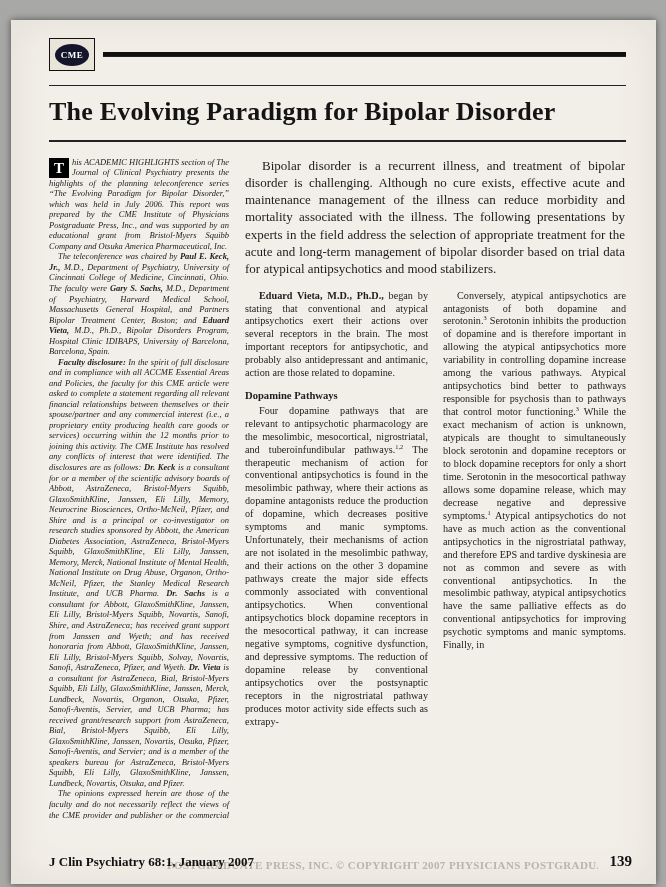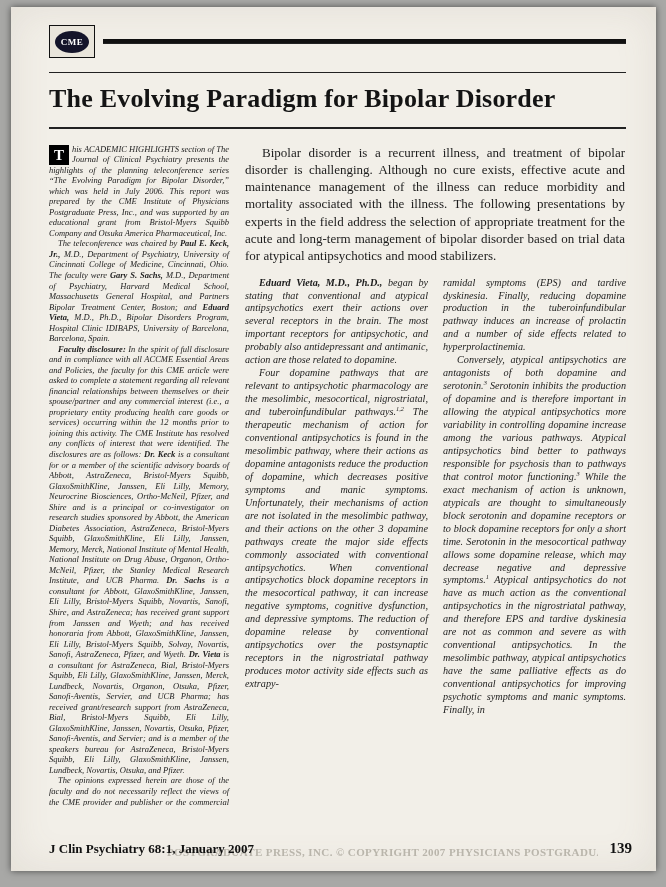--- a/index.html
+++ b/index.html
@@ -1,18 +1,18 @@
 <!DOCTYPE html>
 <html><head>
 <meta charset="utf-8">
 <style>
   html, body { margin:0; padding:0; width:666px; height:887px; overflow:hidden; }
   body { background:#a8a8a6; font-family:"Liberation Serif","DejaVu Serif",serif; color:#1c1c1c; }
   .page {
-    position:absolute; left:11px; top:7px; width:645px; height:864px;
+    position:absolute; left:11px; top:20px; width:645px; height:864px;
     background:#f2efe8; box-shadow:0 0 7px rgba(0,0,0,.55), inset 0 0 40px rgba(120,110,90,.12);
     overflow:hidden;
   }
   .content { position:absolute; left:38px; right:30px; top:18px; bottom:34px; }
 
   
   .masthead { display:flex; align-items:center; gap:8px; }
   .logo-box {
     flex:none; width:44px; height:31px; background:#e9e5db; border:1.5px solid #111;
     display:flex; align-items:center; justify-content:center;
@@ -51,21 +51,21 @@
   .main-col { flex:1; min-width:0; }
   p.intro {
     margin:0 1px 0 0; font-size:13px; line-height:1.33; text-align:justify; text-indent:17px;
   }
   .section-head { margin-top:22px; }
   .section-head h2 {
     color:#8b2121; font-size:13.2px; line-height:1.28; font-weight:bold; margin:6px 0 7px 0;
   }
   .two-col { display:flex; gap:15px; margin-top:12px; max-height:486px; overflow:hidden; }
   .two-col .col {
-    flex:1; min-width:0; font-size:10.2px; line-height:1.27; text-align:justify;font-style:italic;
+    flex:1; min-width:0; font-size:10.2px; line-height:1.27; text-align:justify;
   }
   .two-col .col p { margin:0; text-indent:14px; }
   .two-col .col p.noindent { text-indent:0; }
   .two-col .col h3 { font-size:10.6px; font-weight:bold; margin:9px 0 2px 0; }
   sup { font-size:.62em; line-height:0; vertical-align:super; }
   b { font-weight:bold; }
 
   
   footer { position:absolute; left:38px; right:24px; bottom:12px; height:16px; }
   .watermark {
@@ -107,24 +107,24 @@
         <p>The opinions expressed herein are those of the faculty and do not necessarily reflect the views of the CME provider and publisher or the commercial supporter.</p>
       </aside>
 
       <div class="main-col">
         <p class="intro">Bipolar disorder is a recurrent illness, and treatment of bipolar disorder is challenging. Although no cure exists, effective acute and maintenance management of the illness can reduce morbidity and mortality associated with the illness. The following presentations by experts in the field address the selection of appropriate treatment for the acute and long-term management of bipolar disorder based on trial data for atypical antipsychotics and mood stabilizers.</p>
 
 
         <div class="two-col">
           <div class="col">
             <p><b>Eduard Vieta, M.D., Ph.D.,</b> began by stating that conventional and atypical antipsychotics exert their actions over several receptors in the brain. The most important receptors for antipsychotic, and probably also antidepressant and antimanic, action are those related to dopamine.</p>
+            <h3>Dopamine Pathways</h3>
             <p>Four dopamine pathways that are relevant to antipsychotic pharmacology are the mesolimbic, mesocortical, nigrostriatal, and tuberoinfundibular pathways.<sup>1,2</sup> The therapeutic mechanism of action for conventional antipsychotics is found in the mesolimbic pathway, where their actions as dopamine antagonists reduce the production of dopamine, which decreases positive symptoms and manic symptoms. Unfortunately, their mechanisms of action are not isolated in the mesolimbic pathway, and their actions on the other 3 dopamine pathways create the major side effects commonly associated with conventional antipsychotics. When conventional antipsychotics block dopamine receptors in the mesocortical pathway, it can increase negative symptoms, cognitive dysfunction, and depressive symptoms. The reduction of dopamine release by conventional antipsychotics over the postsynaptic receptors in the nigrostriatal pathway produces motor activity side effects such as extrapy-</p>
           </div>
           <div class="col">
-            <p class="noindent">ramidal symptoms (EPS) and tardive dyskinesia. Finally, reducing dopamine production in the tuberoinfundibular pathway induces an increase of prolactin and a number of side effects related to hyperprolactinemia.</p>
             <p>Conversely, atypical antipsychotics are antagonists of both dopamine and serotonin.<sup>3</sup> Serotonin inhibits the production of dopamine and is therefore important in allowing the atypical antipsychotics more variability in controlling dopamine increase among the various pathways. Atypical antipsychotics bind better to pathways responsible for psychosis than to pathways that control motor functioning.<sup>3</sup> While the exact mechanism of action is unknown, atypicals are thought to simultaneously block serotonin and dopamine receptors or to block dopamine receptors for only a short time. Serotonin in the mesocortical pathway allows some dopamine release, which may decrease negative and depressive symptoms.<sup>1</sup> Atypical antipsychotics do not have as much action as the conventional antipsychotics in the nigrostriatal pathway, and therefore EPS and tardive dyskinesia are not as common and severe as with conventional antipsychotics. In the mesolimbic pathway, atypical antipsychotics have the same palliative effects as do conventional antipsychotics for improving psychotic symptoms and manic symptoms. Finally, in</p>
           </div>
         </div>
       </div>
 
     </div>
   </div>
 
   <footer>
     <div class="watermark">POSTGRADUATE PRESS, INC. © COPYRIGHT 2007 PHYSICIANS POSTGRADUATE PRESS, INC.</div>

